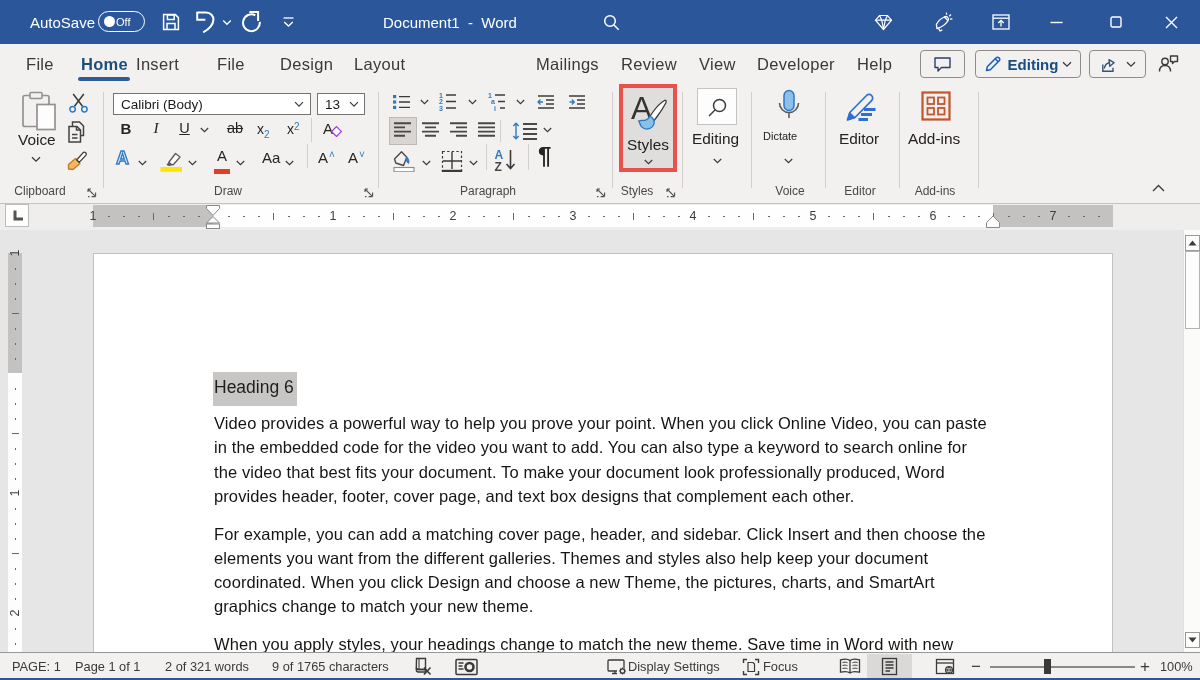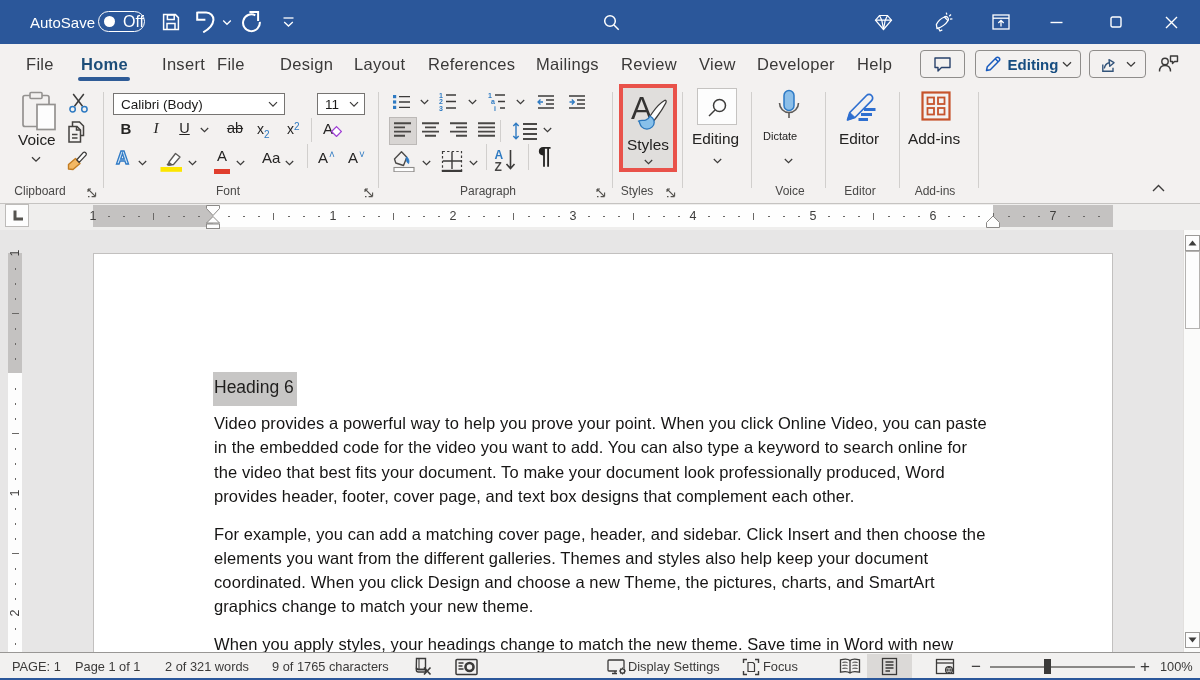--- a/index.html
+++ b/index.html
@@ -6,21 +6,21 @@
 svg { display:block; }
 html,body { width:1200px; height:680px; overflow:hidden; font-family:"Liberation Sans",sans-serif; }
 #win { position:relative; width:1200px; height:680px; background:#e7e6e6; }
 .abs { position:absolute; }
 
 #titlebar { position:absolute; left:0; top:0; width:1200px; height:44px; background:#2b579a; color:#fff; }
 #titlebar .txt { font-size:15px; color:#fff; }
 .tb-item { position:absolute; top:0; height:44px; display:flex; align-items:center; }
 #autosave-pill { position:absolute; left:98px; top:11px; width:47px; height:21px; border:1.4px solid #fff; border-radius:11px; display:flex; align-items:center; }
 #autosave-pill .knob { width:11px; height:11px; background:#fff; border-radius:50%; margin-left:5px; }
-#autosave-pill .off { font-size:16px; color:#fff; margin-left:8px; }
+#autosave-pill .off { font-size:11px; color:#fff; margin-left:1px; }
 
 #tabrow { position:absolute; left:0; top:44px; width:1200px; height:40px; background:#f3f1f0; }
 .rtab { position:absolute; top:0; height:40px; display:flex; align-items:center; font-size:16.5px; letter-spacing:0.3px; color:#3a3938; }
 .rtab.home { color:#1d4e79; font-weight:700; }
 #home-underline { position:absolute; background:#2f5c97; height:3.5px; border-radius:2px; }
 .pillbtn { position:absolute; top:6px; height:28px; border:1px solid #8f8d8b; border-radius:4px; background:#f3f1f0; display:flex; align-items:center; justify-content:center; }
 
 #ribbon { position:absolute; left:0; top:84px; width:1200px; height:120px; background:#f3f1f0; border-bottom:1px solid #c5c3c1; }
 .gsep { position:absolute; top:8px; width:1px; height:96px; background:#d1cfcd; }
 .glabel { position:absolute; top:100px; height:16px; font-size:12px; color:#494847; width:200px; text-align:center; }
@@ -76,20 +76,21 @@
           <path d="M7.4 1.1 H16.1 V9.9"></path>
           <path d="M13.3 4.3 A8.4 8.4 0 1 0 17.8 10.9"></path>
         </svg>
       </div>
  <div class="tb-item" style="left:282px;">
         <svg width="13" height="12" viewBox="0 0 13 12" fill="none" stroke="#fff" stroke-width="1.3">
           <path d="M1.5 2 H11.5"></path>
           <path d="M2.2 6 L6.5 10 L10.8 6"></path>
         </svg>
       </div>
+ <div class="tb-item txt" style="left:383px;">Document1&nbsp;&nbsp;-&nbsp;&nbsp;Word</div>
  <div class="tb-item" style="left:603px;">
         <svg width="17" height="17" viewBox="0 0 17 17" fill="none" stroke="#fff" stroke-width="1.5">
           <circle cx="7" cy="7" r="5.3"></circle>
           <path d="M11 11 L15.7 15.7"></path>
         </svg>
       </div>
  <div class="tb-item" style="left:874px;">
         <svg width="19" height="17" viewBox="0 0 19 17" fill="none" stroke="#fff" stroke-width="1.2">
           <path d="M5.5 1.5 H13.5 L17.5 6.2 L9.5 15.5 L1.5 6.2 Z"></path>
           <path d="M1.5 6.2 H17.5 M5.5 1.5 L7.8 6.2 L9.5 15.5 L11.2 6.2 L13.5 1.5"></path>
@@ -124,25 +125,24 @@
         <svg width="13" height="13" viewBox="0 0 13 13" stroke="#fff" stroke-width="1.4">
           <path d="M1 1 L12 12 M12 1 L1 12"></path>
         </svg>
       </div>
 </div>
 
 <div id="tabrow">
  <div class="rtab" style="left:26px;">File</div>
  <div class="rtab home" style="left:81px;">Home</div>
  <div id="home-underline" style="left:78px; top:33px; width:52px;"></div>
- <div class="rtab" style="left:162px;">Insert</div>
+ <div class="rtab" style="left:136px;">Insert</div>
  <div class="rtab" style="left:217px;">File</div>
  <div class="rtab" style="left:280px;">Design</div>
  <div class="rtab" style="left:354px;">Layout</div>
- <div class="rtab" style="left:428px;">References</div>
  <div class="rtab" style="left:536px;">Mailings</div>
  <div class="rtab" style="left:621px;">Review</div>
  <div class="rtab" style="left:699px;">View</div>
  <div class="rtab" style="left:757px;">Developer</div>
  <div class="rtab" style="left:857px;">Help</div>
  <div class="pillbtn" style="left:920px; width:45px;">
         <svg width="19" height="17" viewBox="0 0 19 17" fill="none" stroke="#29426b" stroke-width="1.4">
           <path d="M2 2 H17 V11.5 H8.5 L5 15 V11.5 H2 Z" stroke-linejoin="round"></path>
         </svg>
       </div>
@@ -213,28 +213,28 @@
       </div>
  <div class="glabel" style="left:-60px; width:200px;">Clipboard</div>
  <div class="launcher" style="left:87px;">
         <svg width="10" height="10" viewBox="0 0 10 10" fill="none" stroke="#55534f" stroke-width="1.1">
           <path d="M1 1 V4 M1 1 H4 M1 1 L8.6 8.6 M8.6 8.6 H4.6 M8.6 8.6 V4.6"></path>
           <path d="M1 8.6 H2.5" stroke-width="1.4"></path>
         </svg>
       </div>
  <div class="gsep" style="left:103px;"></div>
 
- <div class="combo" style="left:113px; top:9px; width:172px; height:22px;">
+ <div class="combo" style="left:113px; top:9px; width:198px; height:22px;">
         <span style="margin-left:7px;">Calibri (Body)</span>
         <svg style="position:absolute; right:6px;" width="10" height="7" viewBox="0 0 10 7" fill="none" stroke="#3c3b3a" stroke-width="1.2">
           <path d="M1 1.2 L5 5.2 L9 1.2"></path>
         </svg>
       </div>
  <div class="combo" style="left:317px; top:9px; width:48px; height:22px;">
-        <span style="margin-left:7px;">11</span>
+        <span style="margin-left:7px;">13</span>
         <svg style="position:absolute; right:5px;" width="10" height="7" viewBox="0 0 10 7" fill="none" stroke="#3c3b3a" stroke-width="1.2">
           <path d="M1 1.2 L5 5.2 L9 1.2"></path>
         </svg>
       </div>
 
  <div class="abs" style="left:119px; top:36px; width:14px; text-align:center; font-size:15px; font-weight:800; color:#252423;">B</div>
  <div class="abs" style="left:150px; top:35px; width:12px; text-align:center; font-size:15.5px; font-style:italic; font-family:'Liberation Serif',serif; color:#252423;">I</div>
  <div class="abs" style="left:178px; top:36px; width:13px; text-align:center; font-size:14.5px; text-decoration:underline; color:#252423;">U</div>
  <div class="abs" style="left:200px; top:43px;">
         <svg width="9" height="6" viewBox="0 0 9 6" fill="none" stroke="#3c3b3a" stroke-width="1.2">
@@ -277,21 +277,21 @@
       </div>
  <div class="abs" style="left:262px; top:65px; font-size:15px; color:#252423;">Aa</div>
  <div class="abs" style="left:285px; top:76px;">
         <svg width="9" height="6" viewBox="0 0 9 6" fill="none" stroke="#3c3b3a" stroke-width="1.2">
           <path d="M0.8 1 L4.5 4.7 L8.2 1"></path>
         </svg>
       </div>
  <div class="abs" style="left:307px; top:60px; width:1px; height:24px; background:#d1cfcd;"></div>
  <div class="abs" style="left:318px; top:65px; font-size:15px; color:#252423;">A<span style="font-size:10px; color:#2e7ac2; vertical-align:+5px; margin-left:1px;">˄</span></div>
  <div class="abs" style="left:348px; top:65px; font-size:15px; color:#252423;">A<span style="font-size:10px; color:#2e7ac2; vertical-align:+5px; margin-left:1px;">˅</span></div>
- <div class="glabel" style="left:128px;">Font</div>
+ <div class="glabel" style="left:128px;">Draw</div>
  <div class="launcher" style="left:364px;">
         <svg width="10" height="10" viewBox="0 0 10 10" fill="none" stroke="#55534f" stroke-width="1.1">
           <path d="M1 1 V4 M1 1 H4 M1 1 L8.6 8.6 M8.6 8.6 H4.6 M8.6 8.6 V4.6"></path>
           <path d="M1 8.6 H2.5" stroke-width="1.4"></path>
         </svg>
       </div>
  <div class="gsep" style="left:378px;"></div>
 
  <div class="abs" style="left:392px; top:10px;">
         <svg width="19" height="16" viewBox="0 0 19 16" fill="none">

